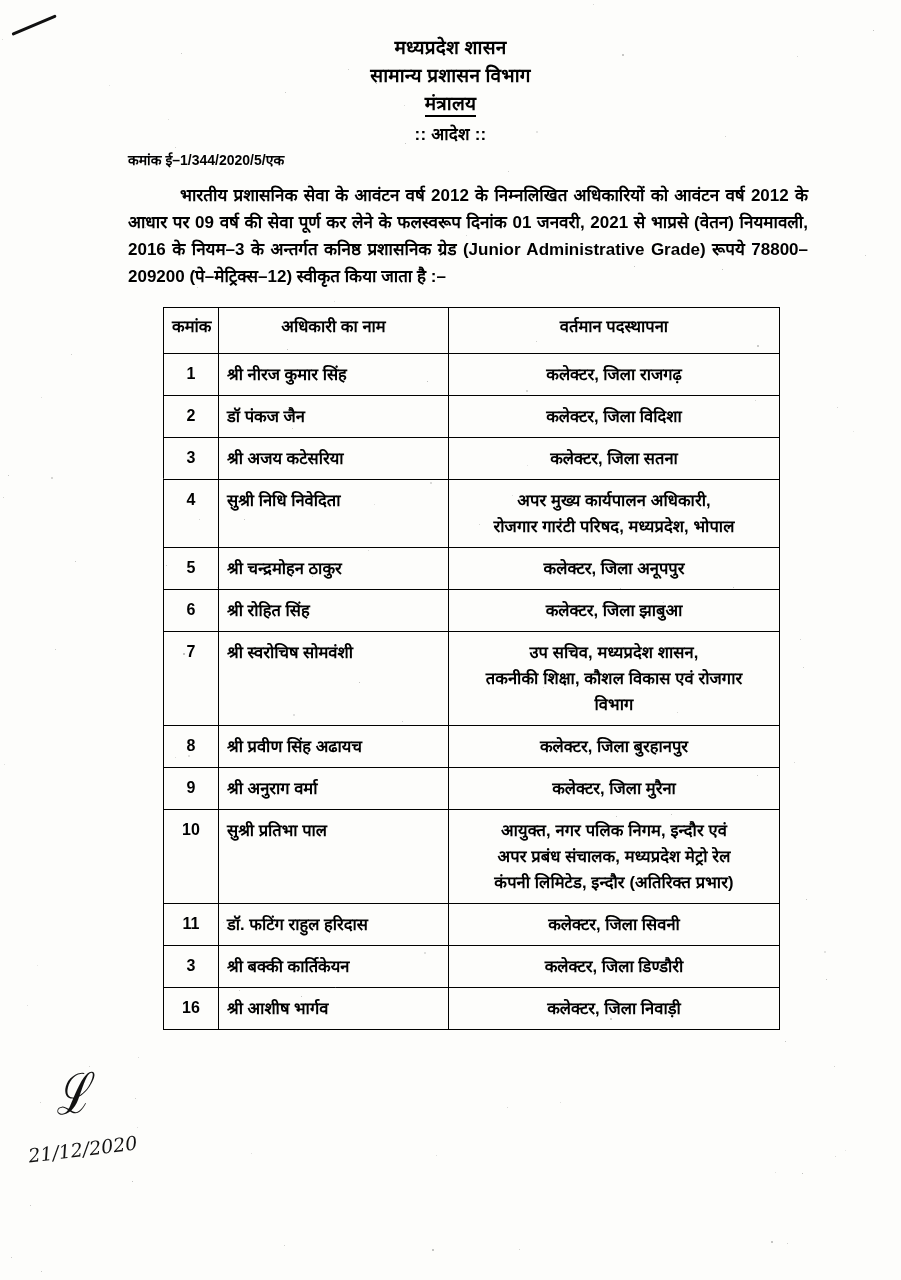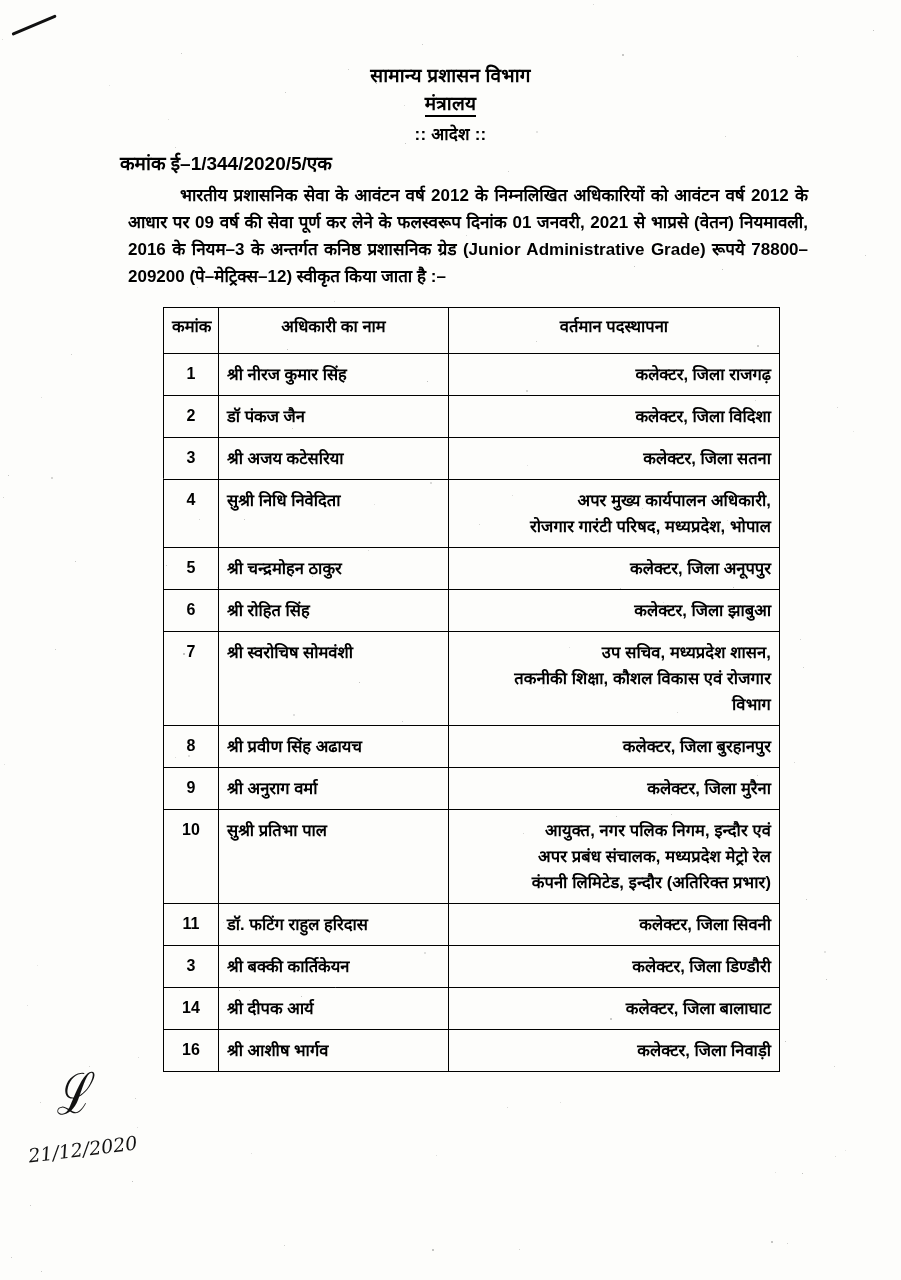--- a/index.html
+++ b/index.html
@@ -53,24 +53,24 @@
   }
   .hdr-1 { top: 34px;  font-size: 19px; }
   .hdr-2 { top: 62px;  font-size: 19px; }
   .hdr-3 { top: 90px;  font-size: 19px; }
   .hdr-3 span { border-bottom: 2px solid #000; padding-bottom: 1px; }
   .hdr-4 { top: 122px; font-size: 17px; }
 
   .meta-row {
     position: absolute;
     top: 150px;
-    left: 120px;
+    left: 128px;
     right: 100px;
     display: flex;
-    font-size: 19px;
+    font-size: 14px;
     font-weight: 700;
   }
   .meta-left  { white-space: nowrap; }
   .meta-right { white-space: nowrap; }
 
   .body-para {
     position: absolute;
     top: 182px;
     left: 128px;
     width: 680px;
@@ -109,21 +109,21 @@
     height: 30px;
     padding-top: 5px;
     padding-bottom: 10px;
   }
   #officer-table td.sn {
     text-align: center;
     font-weight: 700;
     font-size: 16px;
   }
   #officer-table td.name { text-align: left; }
-  #officer-table td.post { text-align: right; }
+  #officer-table td.post { text-align: center; }
   #officer-table td .ln { display: block; white-space: nowrap; }
   #officer-table td.post.spread .ln { letter-spacing: .1px; }
 
   
   .sign-block {
     position: absolute;
     left: 28px;
     bottom: 102px;
     width: 140px;
     height: 110px;
@@ -151,20 +151,21 @@
     white-space: nowrap;
   }
 </style>
 </head>
 <body>
 
 <div id="page">
 
   <div class="pen-stroke"></div>
 
+  <div class="hdr hdr-1">मध्यप्रदेश शासन</div>
   <div class="hdr hdr-2">सामान्य प्रशासन विभाग</div>
   <div class="hdr hdr-3"><span>मंत्रालय</span></div>
   <div class="hdr hdr-4">:: आदेश ::</div>
 
   <div class="meta-row">
     <div class="meta-left">कमांक ई–1/344/2020/5/एक</div>
   </div>
 
   <div class="body-para"><span class="indent"></span><span>भारतीय प्रशासनिक सेवा के आवंटन वर्ष 2012 के निम्नलिखित अधिकारियों को आवंटन वर्ष 2012 के आधार पर 09 वर्ष की सेवा पूर्ण कर लेने के फलस्वरूप दिनांक 01 जनवरी, 2021 से भाप्रसे (वेतन) नियमावली, 2016 के नियम–3 के अन्तर्गत कनिष्ठ प्रशासनिक ग्रेड (Junior Administrative Grade) रूपये 78800–209200 (पे–मेट्रिक्स–12) स्वीकृत किया जाता है :–</span></div>
 
@@ -262,27 +263,20 @@
           <td class="name">डॉ. फटिंग राहुल हरिदास</td>
           <td class="post">
             <span class="ln">कलेक्टर, जिला सिवनी</span>
           </td>
         </tr>
         <tr>
           <td class="sn">3</td>
           <td class="name">श्री बक्की कार्तिकेयन</td>
           <td class="post">
             <span class="ln">कलेक्टर, जिला डिण्डौरी</span>
-          </td>
-        </tr>
-        <tr>
-          <td class="sn">14</td>
-          <td class="name">श्री दीपक आर्य</td>
-          <td class="post">
-            <span class="ln">कलेक्टर, जिला बालाघाट</span>
           </td>
         </tr>
         <tr>
           <td class="sn">16</td>
           <td class="name">श्री आशीष भार्गव</td>
           <td class="post">
             <span class="ln">कलेक्टर, जिला निवाड़ी</span>
           </td>
         </tr>
       </tbody>

